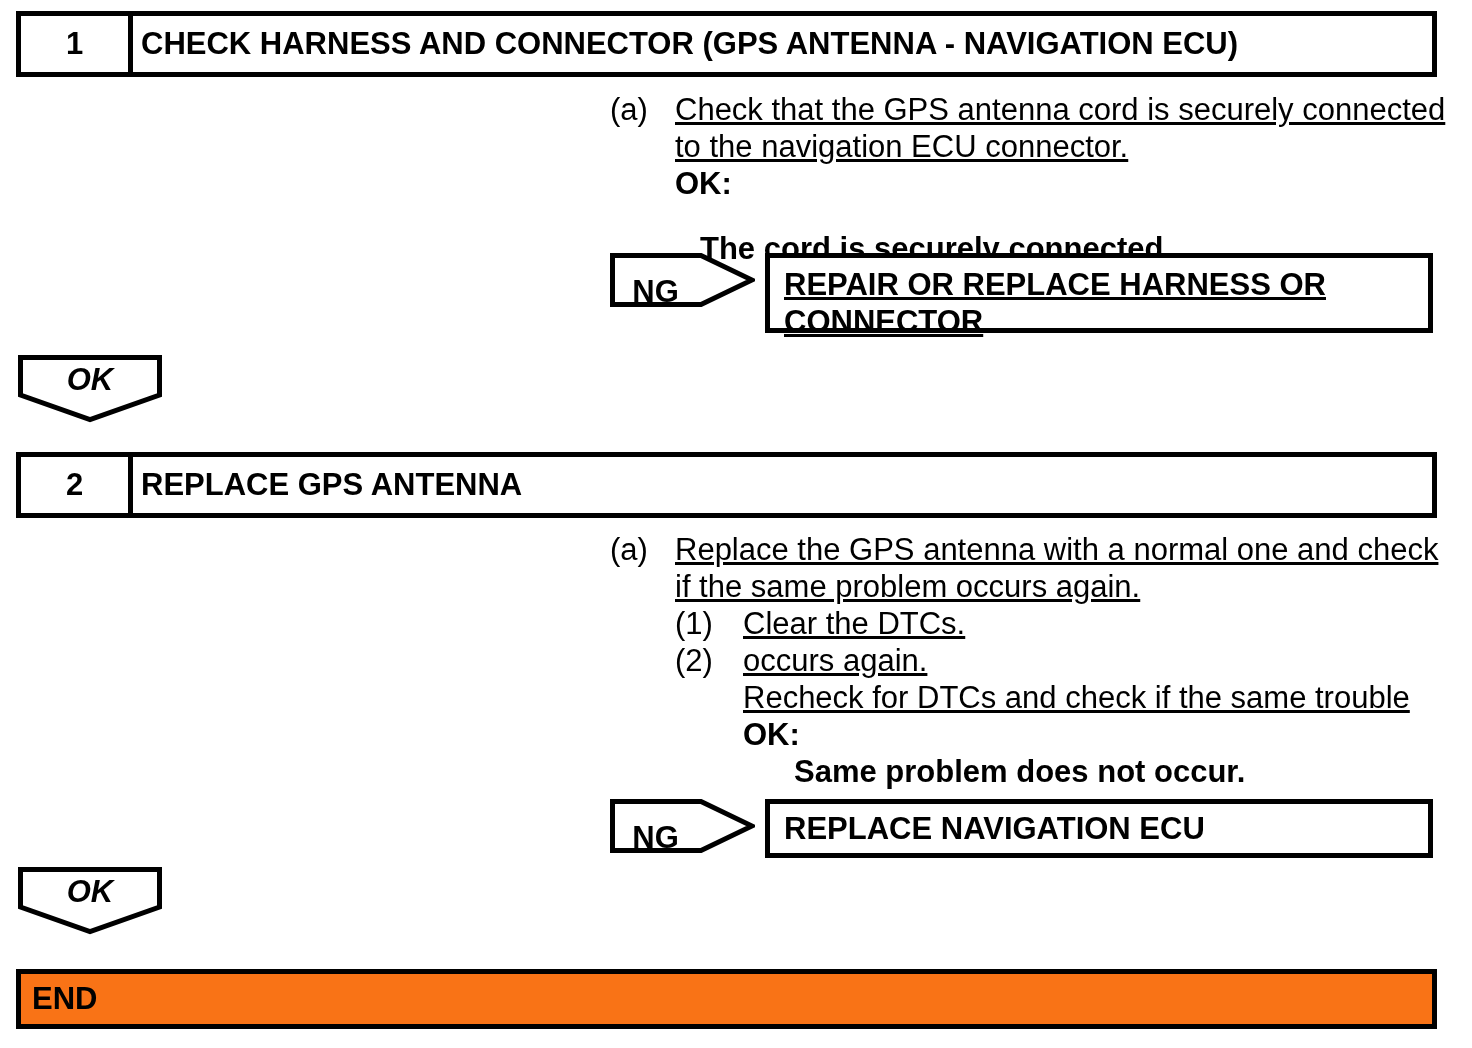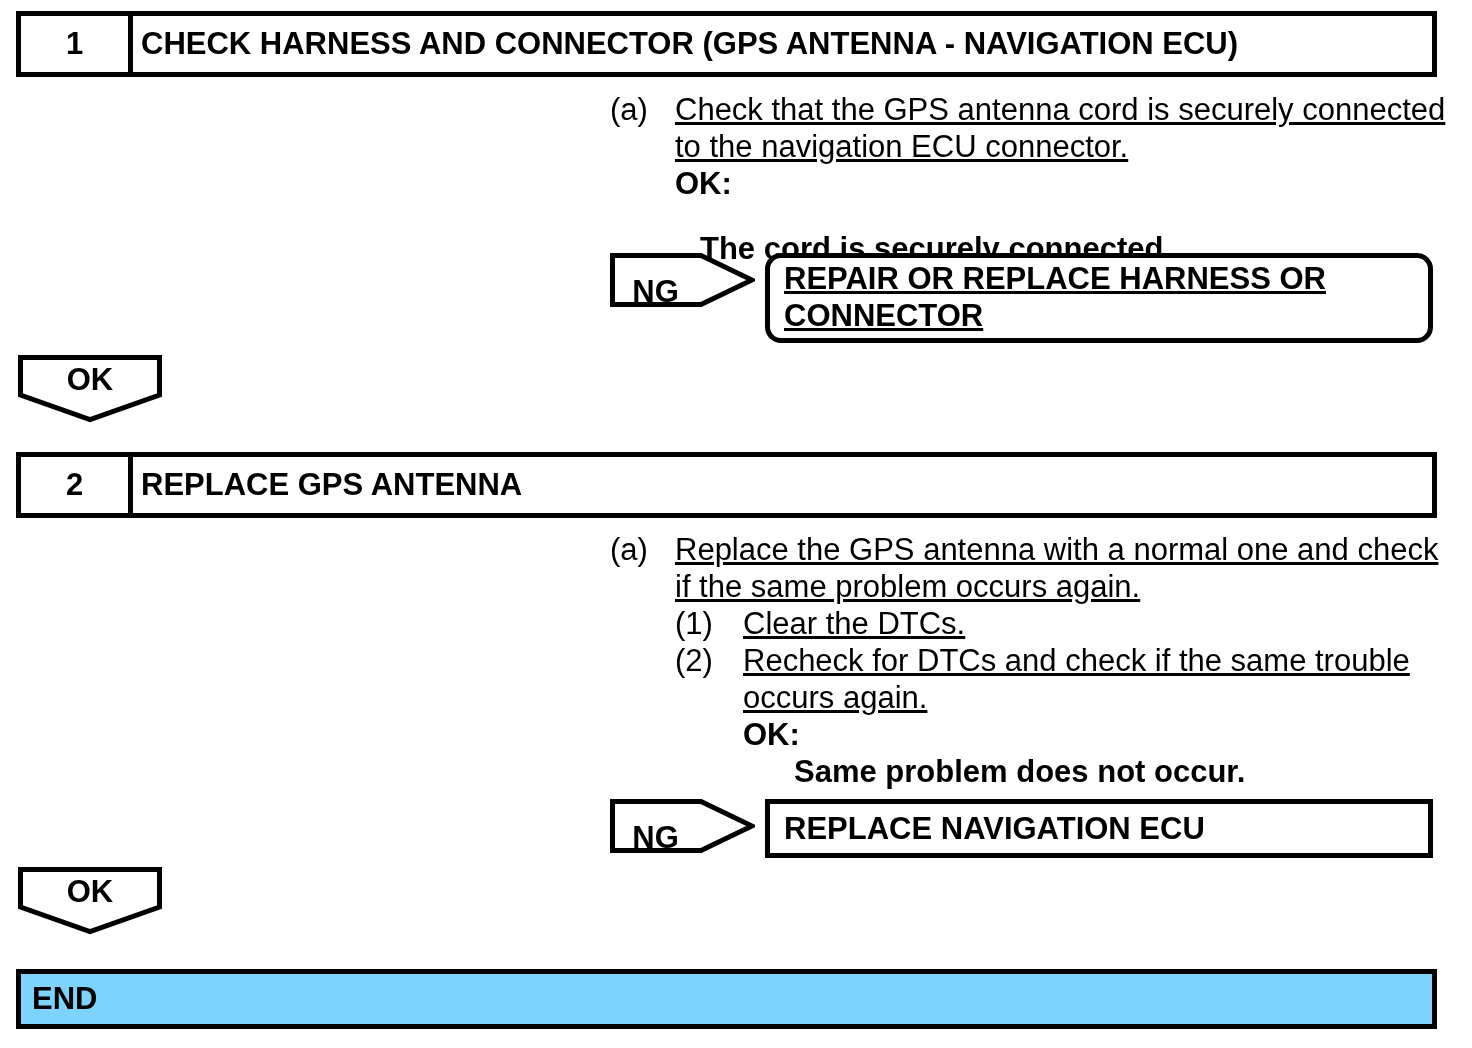--- a/index.html
+++ b/index.html
@@ -92,37 +92,37 @@
     width: 668px;
     border: 5px solid #000;
     box-sizing: border-box;
     background: #fff;
     font-size: 31px;
     font-weight: 700;
     line-height: 37px;
     white-space: nowrap;
   }
   .ng-result-two {
-    height: 90px;
-    padding: 2px 0 0 14px;
-    border-radius: 16px;
+    height: 80px;
+    padding: 8px 0 0 14px;
   }
   .ng-result-one {
     height: 59px;
     display: flex;
     align-items: center;
     padding-left: 14px;
   }
 
   
   .ok-shape {
     position: absolute;
     left: 18px;
     width: 144px;
     height: 68px;
+    font-style: italic;
   }
   .ok-shape svg { position: absolute; left: 0; top: 0; }
   .ok-shape .ok-text {
     position: absolute;
     left: 0;
     top: 7px;
     width: 144px;
     text-align: center;
     font-size: 31px;
     font-weight: 700;
@@ -135,21 +135,21 @@
     top: 969px;
     width: 1421px;
     height: 60px;
     border: 5px solid #000;
     box-sizing: border-box;
     display: flex;
     align-items: center;
     padding-left: 11px;
     font-size: 31px;
     font-weight: 700;
-    background: #7dd3fc;
+    background: #f97316;
   }
 </style>
 </head>
 <body>
 
 <div class="page">
 
   <div class="step-header" style="top:11px">
     <div class="step-num">1</div>
     <div class="step-title">CHECK HARNESS AND CONNECTOR (GPS ANTENNA - NAVIGATION ECU)</div>
@@ -199,22 +199,22 @@
       </span>
     </div>
     <div class="sub-block">
       <div class="item-row">
         <span class="sub-marker-col">(1)</span>
         <span class="line">Clear the DTCs.</span>
       </div>
       <div class="item-row">
         <span class="sub-marker-col">(2)</span>
         <span>
+          <span class="line">occurs again.</span>
           <span class="line">Recheck for DTCs and check if the same trouble</span>
-          <span class="line">occurs again.</span>
         </span>
       </div>
       <div class="bold ok-label-2">OK:</div>
       <div class="bold ok-cond-2">Same problem does not occur.</div>
     </div>
   </div>
 
   <div class="ng-shape" style="left:610px; top:799px">
     <svg width="145" height="54" viewBox="0 0 145 54">
       <polygon points="2.5,2.5 91,2.5 142,27 91,51.5 2.5,51.5" fill="#ffffff" stroke="#000000" stroke-width="5"></polygon>

